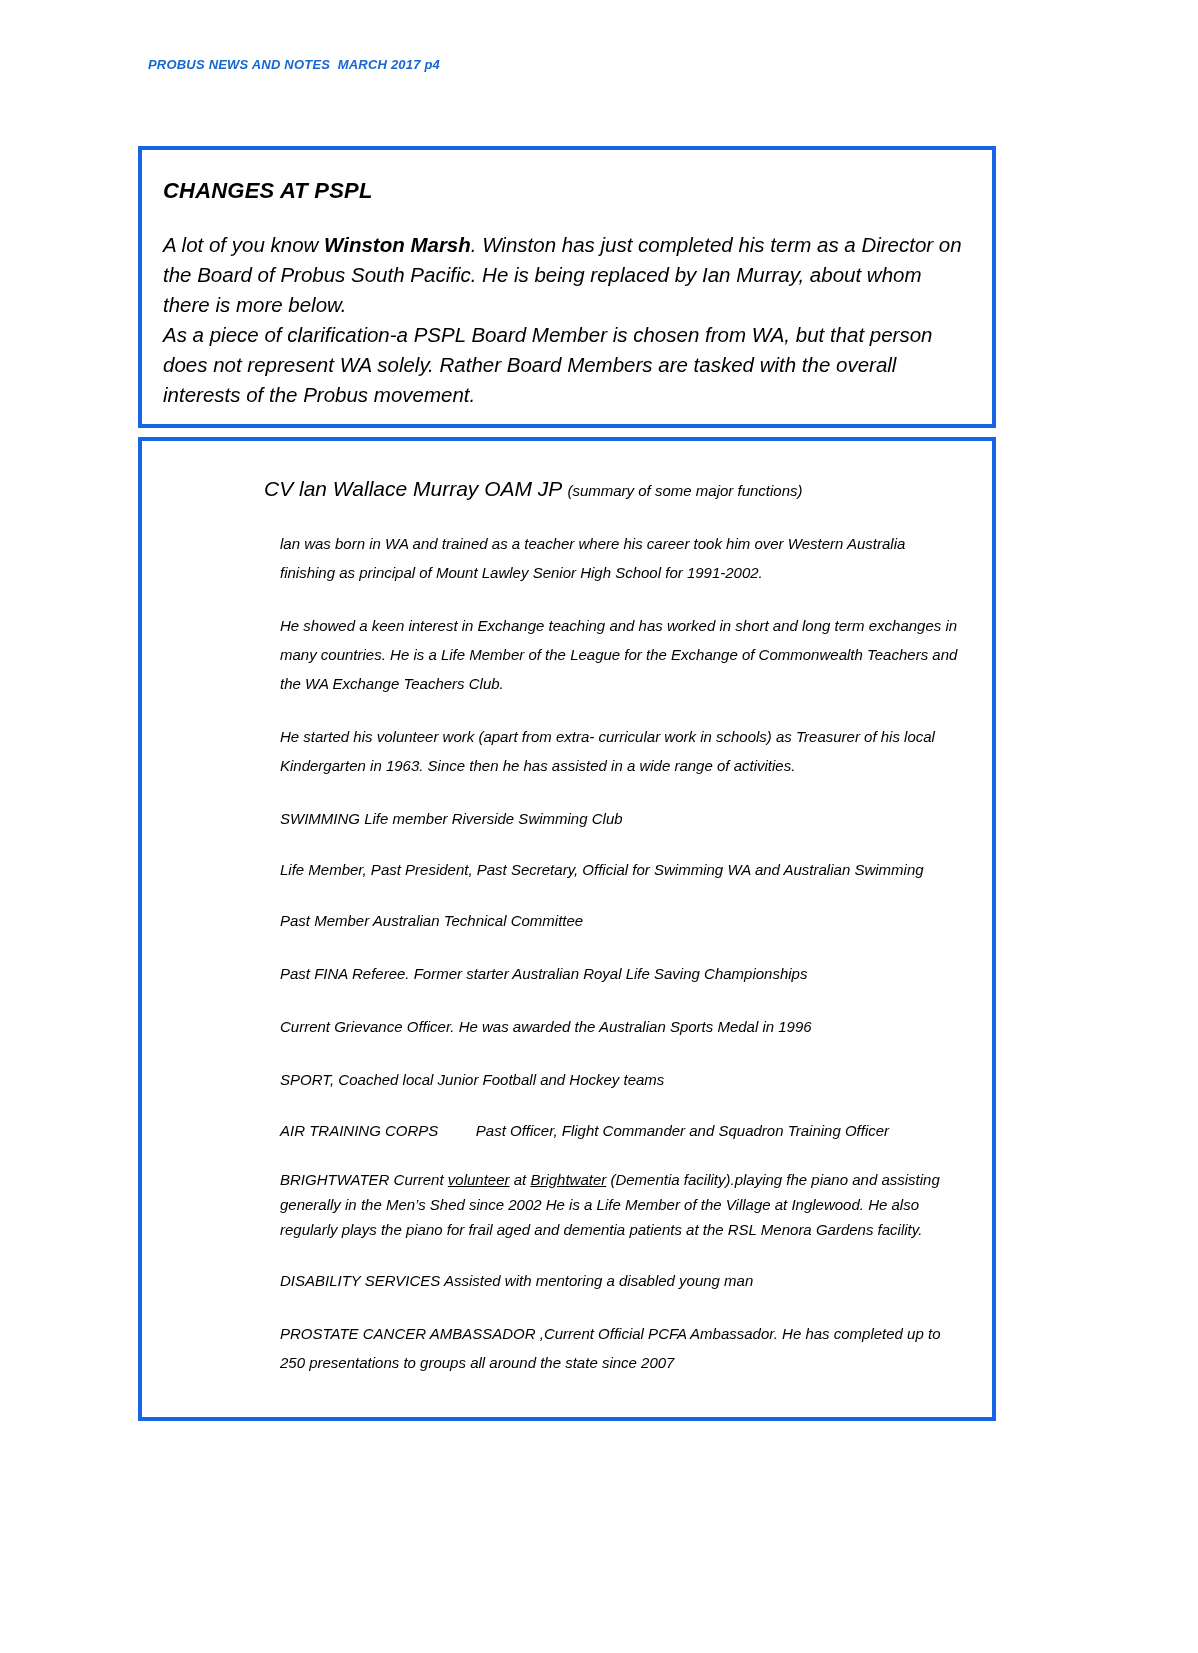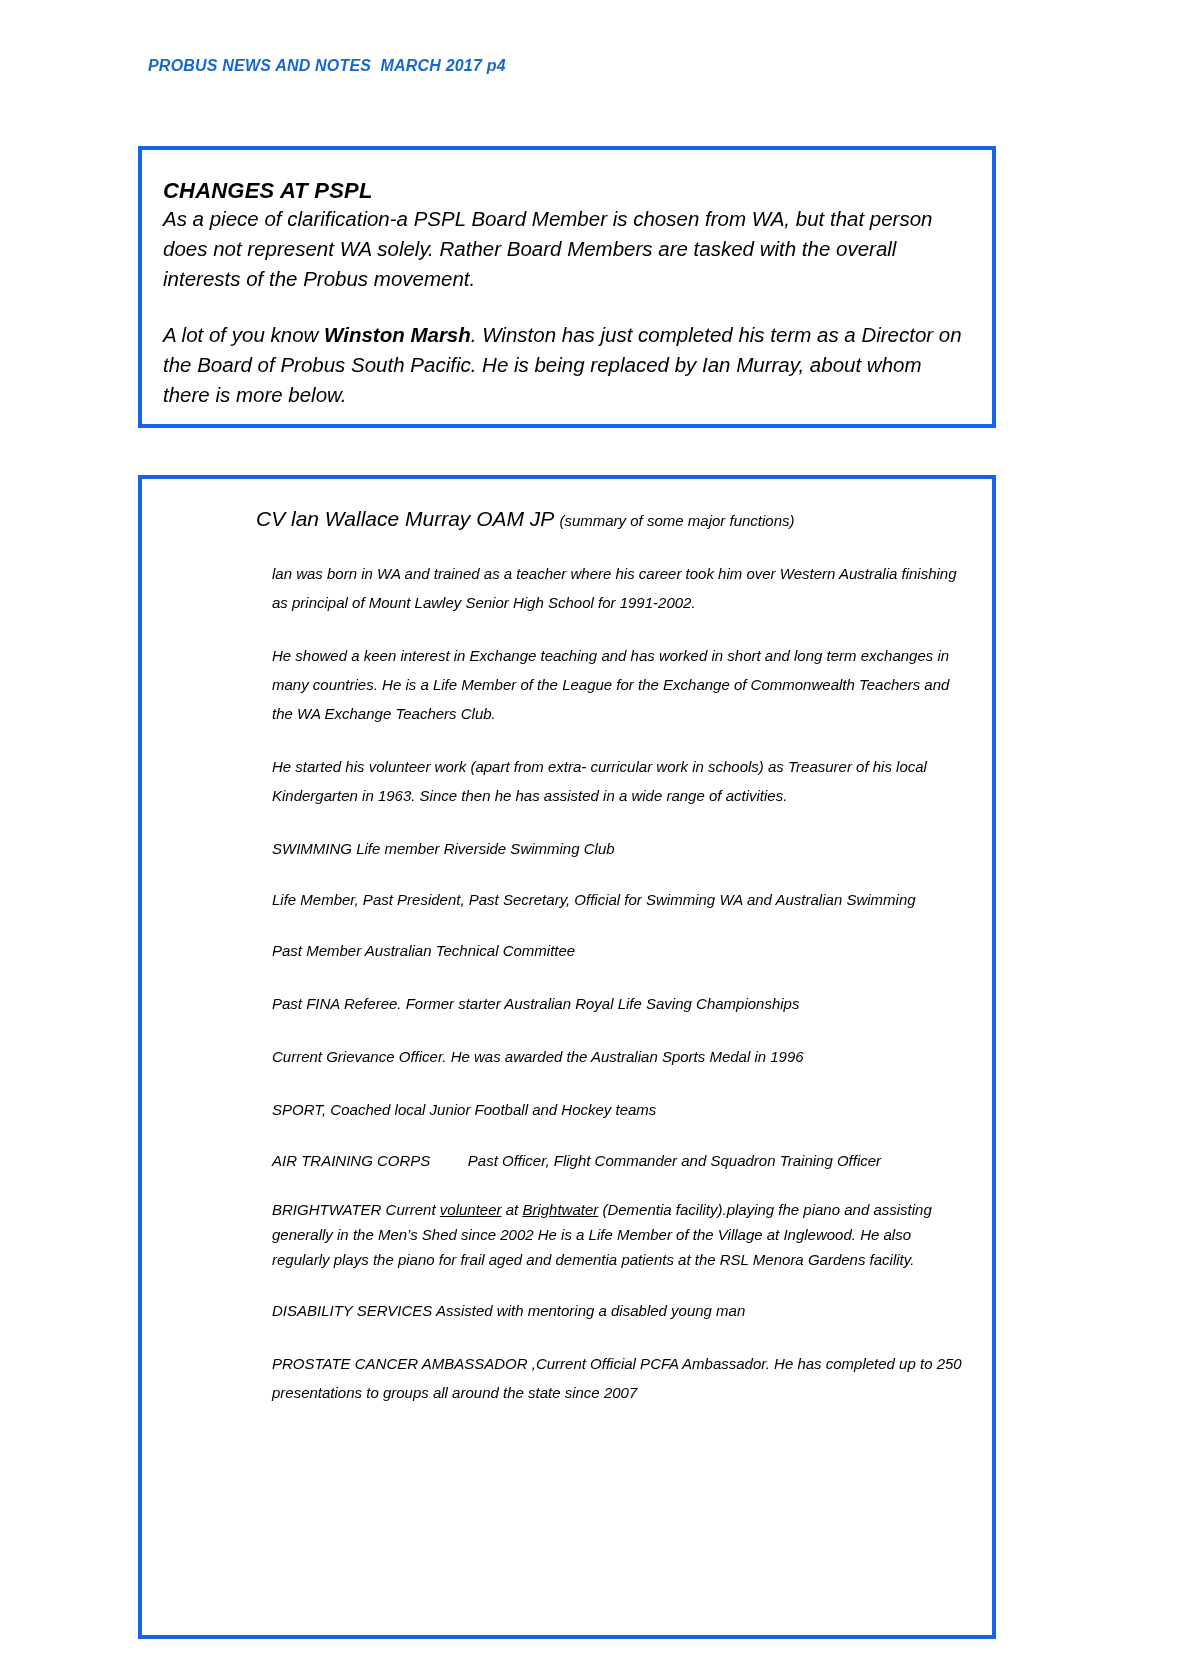--- a/index.html
+++ b/index.html
@@ -20,21 +20,21 @@
     width: 1198px;
     height: 1653px;
     box-sizing: border-box;
   }
   .header {
     position: absolute;
     left: 148px;
     top: 57px;
     font-style: italic;
     font-weight: bold;
-    font-size: 16px;
+    font-size: 13px;
     letter-spacing: 0.2px;
     color: #1667d0;
     white-space: pre;
   }
 
   
   .box {
     position: absolute;
     box-sizing: border-box;
     border: 4px solid #1565e6;
@@ -63,24 +63,24 @@
   .box-changes .para.second {
     margin-top: 0;
   }
   .box-changes .para b {
     font-weight: bold;
   }
 
   
   .box-cv {
     left: 138px;
-    top: 475px;
+    top: 437px;
     width: 858px;
-    height: 1164px;
-    padding: 4px;
+    height: 984px;
+    padding: 12px;
   }
   .cv-inner {
     padding: 22px 22px 0 110px;
   }
   .cv-head {
     font-style: italic;
     font-size: 21px;
     margin: 0 0 0 0;
     line-height: 28px;
   }
@@ -103,22 +103,22 @@
 </style>
 </head>
 <body>
 
 <div class="page">
 
   <div class="header">PROBUS NEWS AND NOTES  MARCH 2017 p4</div>
 
   <div class="box box-changes">
     <div class="title">CHANGES AT PSPL</div>
+    <div class="para"><span>A lot of you know </span><b>Winston Marsh</b><span>.  Winston has just completed his term as a Director on the Board of Probus South Pacific.  He is being replaced by Ian Murray, about whom there is more below.</span></div>
     <div class="para second">As a piece of clarification-a PSPL Board Member is chosen from WA, but that person does not represent WA solely.  Rather Board Members are tasked with the overall interests of the Probus movement.</div>
-    <div class="para"><span>A lot of you know </span><b>Winston Marsh</b><span>.  Winston has just completed his term as a Director on the Board of Probus South Pacific.  He is being replaced by Ian Murray, about whom there is more below.</span></div>
   </div>
 
   <div class="box box-cv">
     <div class="cv-inner">
       <div class="cv-head">
         <span>CV lan Wallace Murray OAM JP</span>
         <span class="small">(summary of some major functions)</span>
       </div>
 
       <div class="cv-p">lan was born in WA and trained as a teacher where his career took him over Western Australia finishing as principal of Mount Lawley Senior High School for 1991-2002.</div>

